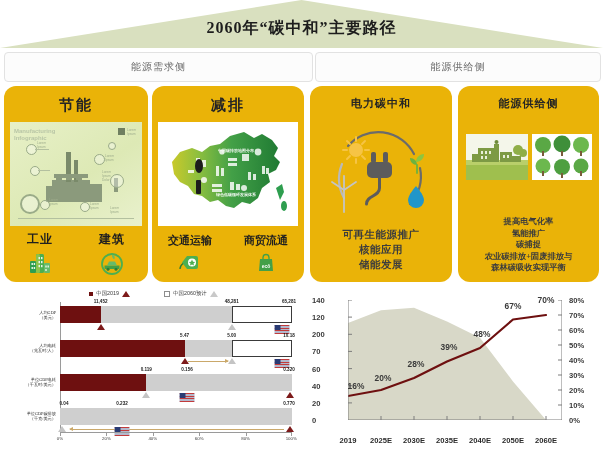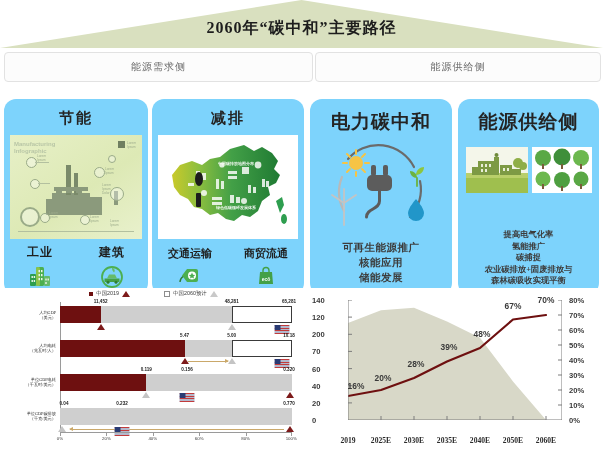--- a/index.html
+++ b/index.html
@@ -25,32 +25,32 @@
   .sec-box{
     position:absolute;top:0;height:28px;
     border:1px solid #e2e2e2;border-radius:4px;background:#fcfcfc;
     display:flex;align-items:center;justify-content:center;
     font-size:10px;color:#6a6a6a;letter-spacing:1px;
   }
   .sec-demand{left:4px;width:307px;}
   .sec-supply{left:315px;width:284px;}
   
   .card{
-    position:absolute;top:99px;height:196px;
-    background:#7dd3fc;border-radius:12px;
+    position:absolute;top:86px;height:196px;
+    background:#eab308;border-radius:12px;
   }
   .c1{left:4px;width:144px;}
   .c2{left:152px;width:152px;}
   .c3{left:310px;width:142px;}
   .c4{left:458px;width:141px;}
   .card-title{
     position:absolute;left:0;top:10px;width:100%;text-align:center;
     font-size:15px;font-weight:bold;color:#242424;letter-spacing:2px;
   }
-  .card-title.sm{font-size:19px;letter-spacing:1px;}
+  .card-title.sm{font-size:11px;letter-spacing:1px;}
   
   .ill1{
     position:absolute;left:6px;top:36px;width:132px;height:104px;
     background:linear-gradient(145deg,#e7f0c7 0%,#dde9b5 55%,#e9f1cd 100%);
     overflow:hidden;
   }
   .f-stack{position:absolute;background:#7a8a6a;}
   .f-bldg{position:absolute;background:#8b9a7c;}
   .f-dot{position:absolute;border:1.2px solid #9aab88;border-radius:50%;background:rgba(255,255,255,.35);}
   .f-line{position:absolute;background:#b3c09f;height:1px;}
@@ -100,21 +100,21 @@
   .arrow:after{content:"";position:absolute;right:-1px;top:-2px;border-left:4px solid #caa86a;border-top:2.5px solid transparent;border-bottom:2.5px solid transparent;}
   .arrow.rev:after{right:auto;left:-1px;border-left:none;border-right:4px solid #caa86a;}
   .xaxis{position:absolute;left:58px;top:144px;width:232px;height:12px;border-top:.8px solid #9a9a9a;}
   .xt{position:absolute;top:3px;font-size:4.4px;color:#3a3a3a;transform:translateX(-50%);font-family:"Liberation Sans",sans-serif;}
   .xtick{position:absolute;top:0;width:.7px;height:2.5px;background:#9a9a9a;}
   .yaxis-l{position:absolute;left:58px;top:14px;width:.8px;height:130px;background:#9a9a9a;}
   
   .rc-plot{position:absolute;left:40px;top:12px;width:214px;height:120px;}
   .rc-ylab{position:absolute;left:4px;width:30px;font-size:7.6px;font-weight:bold;color:#3a3a3a;font-family:"Liberation Sans",sans-serif;transform:translateY(-50%);}
   .rc-ylab2{position:absolute;right:2px;width:30px;text-align:left;font-size:7.6px;font-weight:bold;color:#3a3a3a;font-family:"Liberation Sans",sans-serif;transform:translateY(-50%);}
-  .rc-xlab{position:absolute;top:136px;font-size:7.6px;font-weight:bold;color:#2b2b2b;font-family:Liberation Serif, serif;transform:translateX(-50%);}
+  .rc-xlab{position:absolute;top:136px;font-size:7.6px;font-weight:bold;color:#2b2b2b;font-family:Liberation Sans, sans-serif;transform:translateX(-50%);}
   .rc-dl{position:absolute;font-size:8.4px;font-weight:bold;color:#3a3a3a;font-family:"Liberation Sans",sans-serif;transform:translate(-50%,-50%);}
 </style>
 </head>
 <body>
 
 <div class="banner-wrap">
   <div class="banner-tri"></div>
   <div class="banner-title">2060年“碳中和”主要路径</div>
 </div>
 

